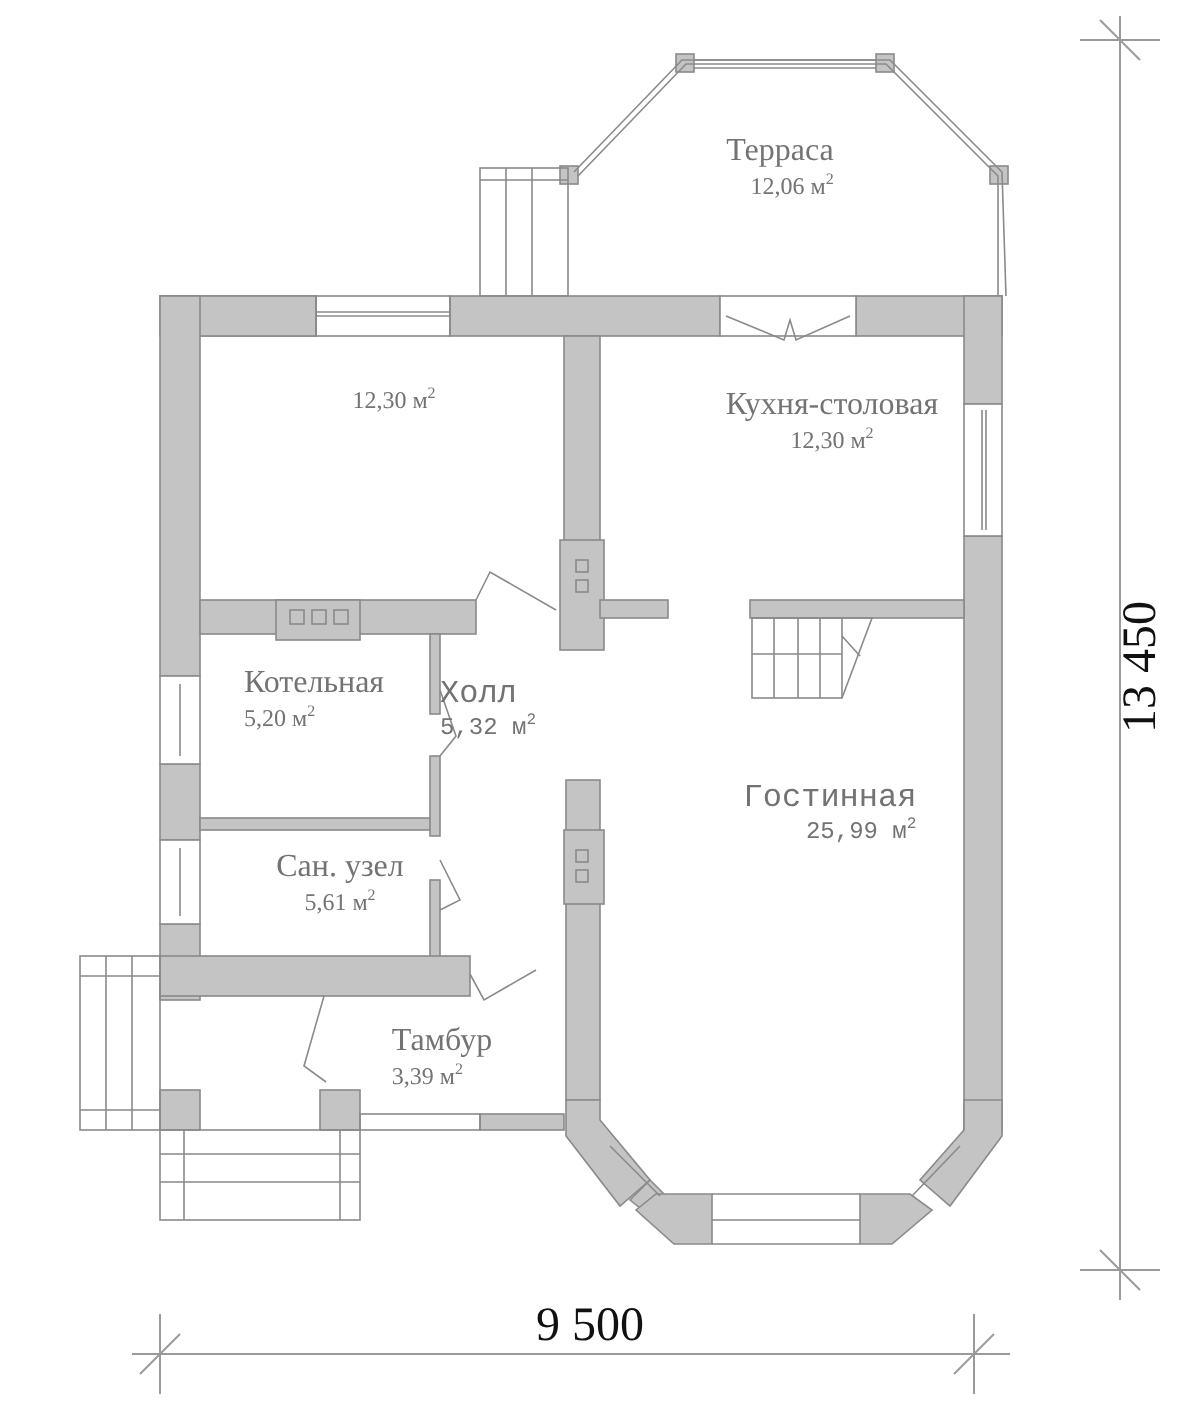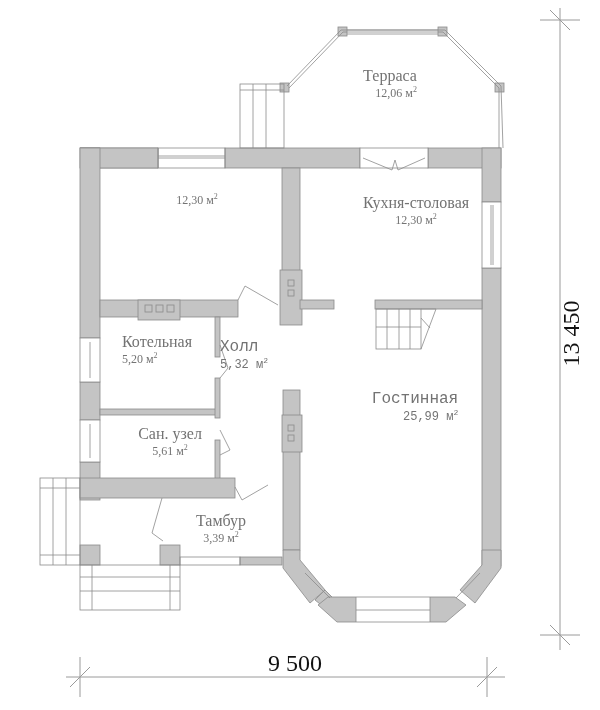--- a/index.html
+++ b/index.html
@@ -183,17 +183,17 @@
   <div class="room-area" style="text-align:center"><span>5,61 м</span><sup>2</sup></div>
 </div>
 
 <div class="lbl" style="left:415px;top:390px;font-family:Liberation Mono, monospace;">
   <div class="room-name">Гостинная</div>
   <div class="room-area" style="text-align:right"><span>25,99 м</span><sup>2</sup></div>
 </div>
 
 <div class="lbl" style="left:221px;top:512px;">
   <div class="room-name">Тамбур</div>
-  <div class="room-area" style="text-align:center"><span>3,39 м</span><sup>2</sup></div>
+  <div class="room-area" style=""><span>3,39 м</span><sup>2</sup></div>
 </div>
 
 <div class="dim-text" id="dim-w">9 500</div>
 <div class="dim-text" id="dim-h">13 450</div>
 
 </body></html>

